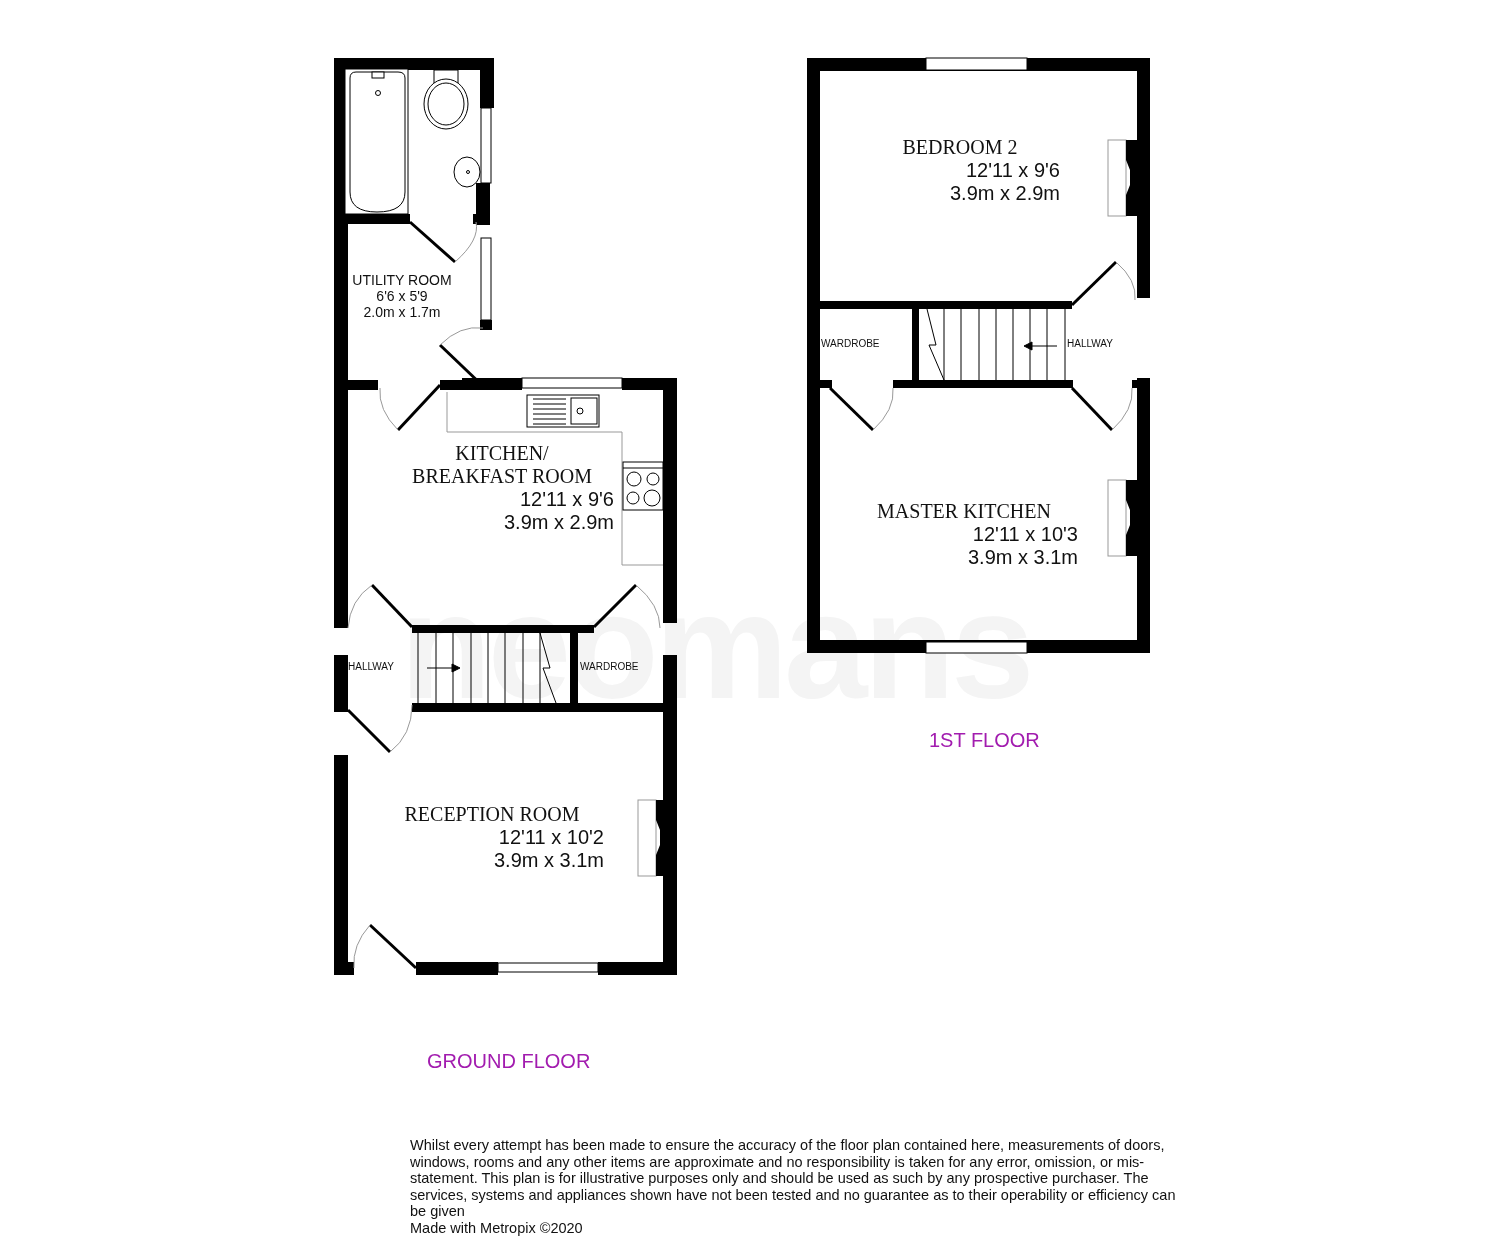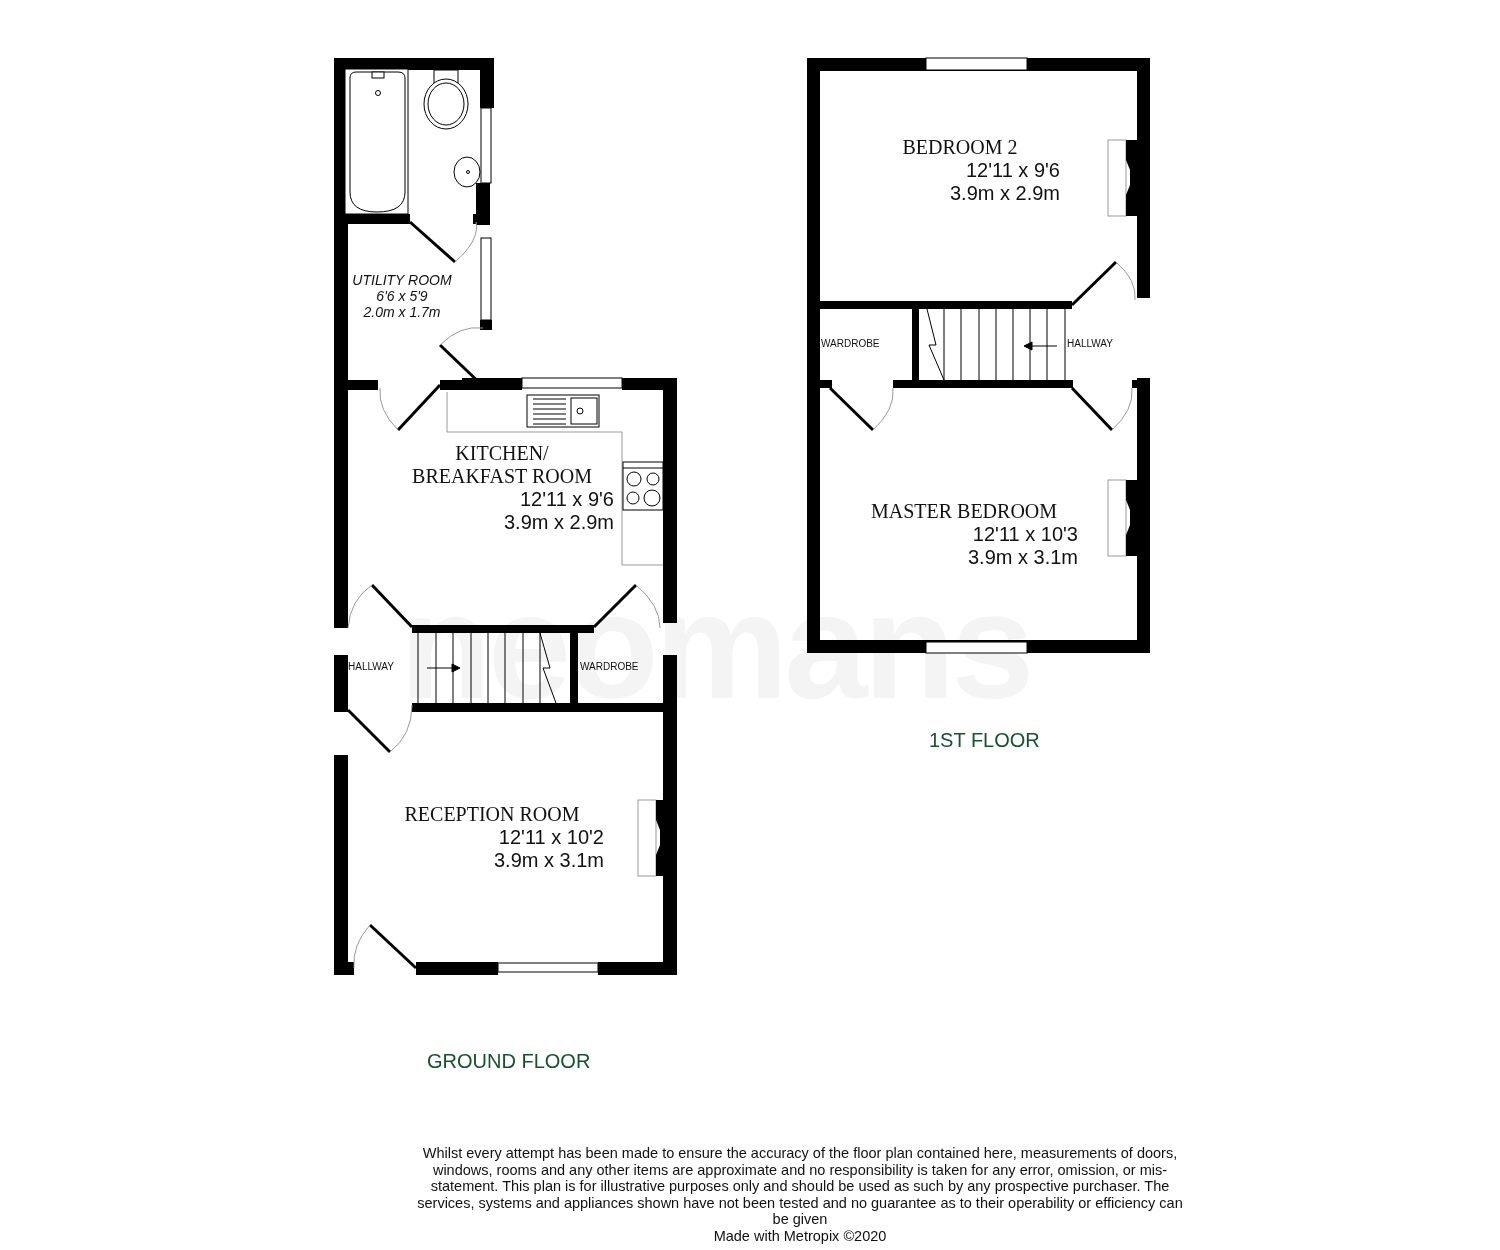--- a/index.html
+++ b/index.html
@@ -4,23 +4,23 @@
 <style>
   html, body { margin:0; padding:0; background:#ffffff; }
   body { width:1500px; height:1250px; position:relative; overflow:hidden;
          font-family:"Liberation Sans", "DejaVu Sans", sans-serif; color:#111; }
   .plan { position:absolute; left:0; top:0; width:1500px; height:1250px; }
   .label { position:absolute; text-align:center; white-space:nowrap; line-height:1.15; color:#111; }
   .room-name { font-size:20px;font-family:Liberation Serif, serif; }
   .room-dim { font-size:20px;text-align:right; }
   .small-label { position:absolute; font-size:10px; white-space:nowrap; color:#111; }
   .small-label.util { font-size:14px; }
-  .floor-label { position:absolute; font-size:20px; white-space:nowrap; color:#14532d; }
-  .disclaimer { position:absolute; left:410px; top:1137px; width:780px; text-align:center;
-                font-size:14.5px; line-height:16.5px; color:#111;margin-top:8px; }
+  .floor-label { position:absolute; font-size:20px; white-space:nowrap; color:#a21caf; }
+  .disclaimer { position:absolute; left:410px; top:1137px; width:780px; text-align:left;
+                font-size:14.5px; line-height:16.5px; color:#111; }
   .watermark { position:absolute; left:400px; top:560px; font-size:150px; font-weight:bold;
                color:#f4f4f4; letter-spacing:-4px; z-index:0; pointer-events:none; }
 </style>
 </head>
 <body>
 
 <div class="watermark">neomans</div>
 
 <svg class="plan" viewBox="0 0 1500 1250" xmlns="http://www.w3.org/2000/svg">
 
@@ -189,21 +189,21 @@
   <g>
     <rect x="1108" y="140" width="18" height="76" fill="#fff" stroke="#999" stroke-width="1"></rect>
     <path d="M1126 140 L1137 140 L1137 216 L1126 216 L1126 195 L1130 185 L1130 170 L1126 160 Z" fill="#000"></path>
   </g>
   <g>
     <rect x="1108" y="480" width="18" height="76" fill="#fff" stroke="#999" stroke-width="1"></rect>
     <path d="M1126 480 L1137 480 L1137 556 L1126 556 L1126 535 L1130 525 L1130 510 L1126 500 Z" fill="#000"></path>
   </g>
 </svg>
 
-<div class="small-label util" style="left:347px; top:272px; width:110px; text-align:center; line-height:16px;font-style:italic;">
+<div class="small-label util" style="left:347px; top:272px; width:110px; text-align:center; line-height:16px;">
   <div>UTILITY ROOM</div>
   <div>6'6 x 5'9</div>
   <div>2.0m x 1.7m</div>
 </div>
 
 <div class="label" style="left:390px; top:442px; width:224px;">
   <div class="room-name">KITCHEN/</div>
   <div class="room-name">BREAKFAST ROOM</div>
   <div class="room-dim">12'11 x 9'6</div>
   <div class="room-dim">3.9m x 2.9m</div>
@@ -223,21 +223,21 @@
 <div class="label" style="left:860px; top:136px; width:200px;">
   <div class="room-name">BEDROOM 2</div>
   <div class="room-dim">12'11 x 9'6</div>
   <div class="room-dim">3.9m x 2.9m</div>
 </div>
 
 <div class="small-label" style="left:821px; top:338px;">WARDROBE</div>
 <div class="small-label" style="left:1067px; top:338px;">HALLWAY</div>
 
 <div class="label" style="left:850px; top:500px; width:228px;">
-  <div class="room-name">MASTER BEDROOM</div>
+  <div class="room-name">MASTER KITCHEN</div>
   <div class="room-dim">12'11 x 10'3</div>
   <div class="room-dim">3.9m x 3.1m</div>
 </div>
 
 <div class="floor-label" style="left:929px; top:729px;">1ST FLOOR</div>
 
 <div class="disclaimer">
   <div>Whilst every attempt has been made to ensure the accuracy of the floor plan contained here, measurements of doors, windows, rooms and any other items are approximate and no responsibility is taken for any error, omission, or mis-statement. This plan is for illustrative purposes only and should be used as such by any prospective purchaser. The services, systems and appliances shown have not been tested and no guarantee as to their operability or efficiency can be given</div>
   <div>Made with Metropix ©2020</div>
 </div>

